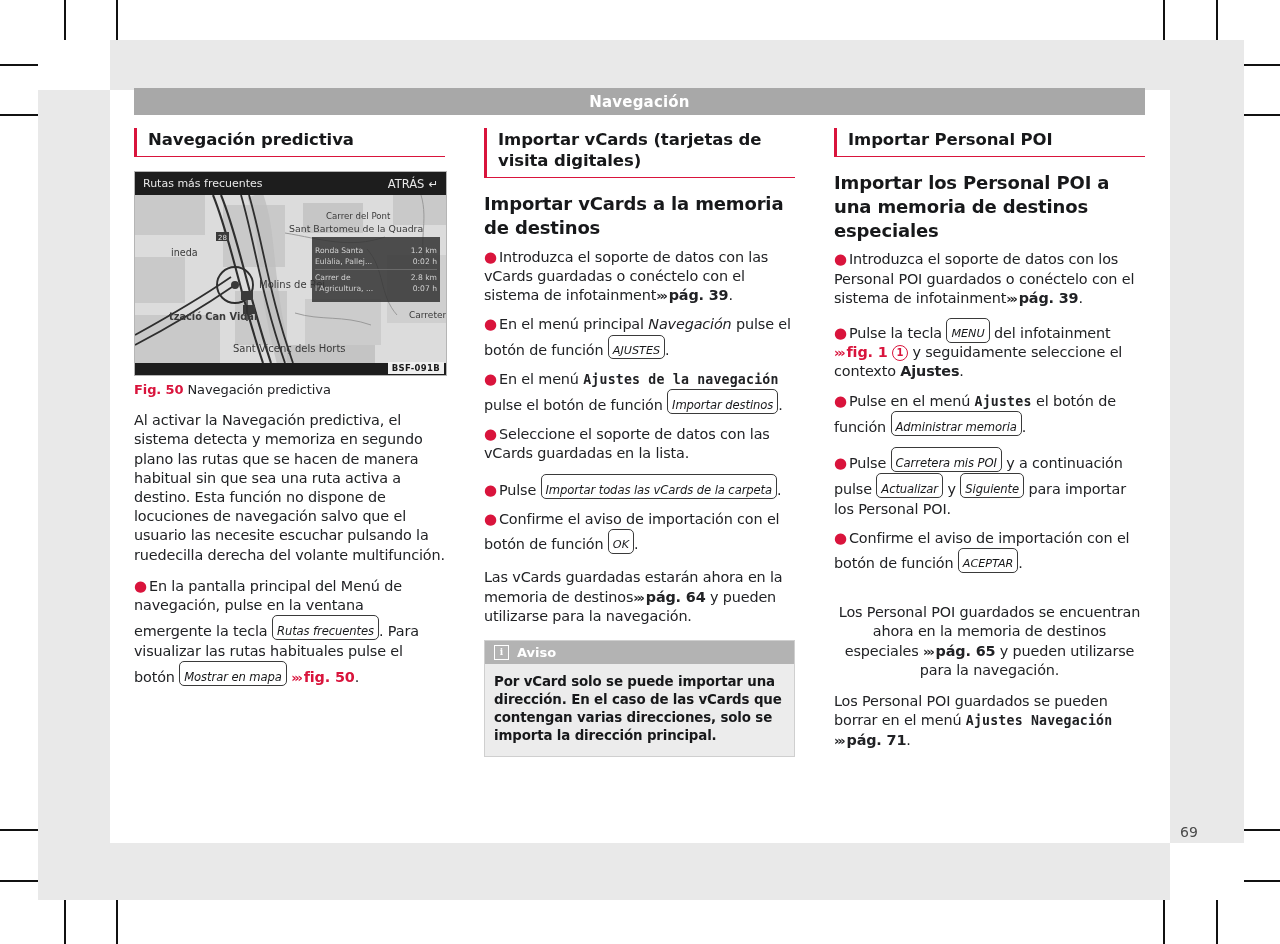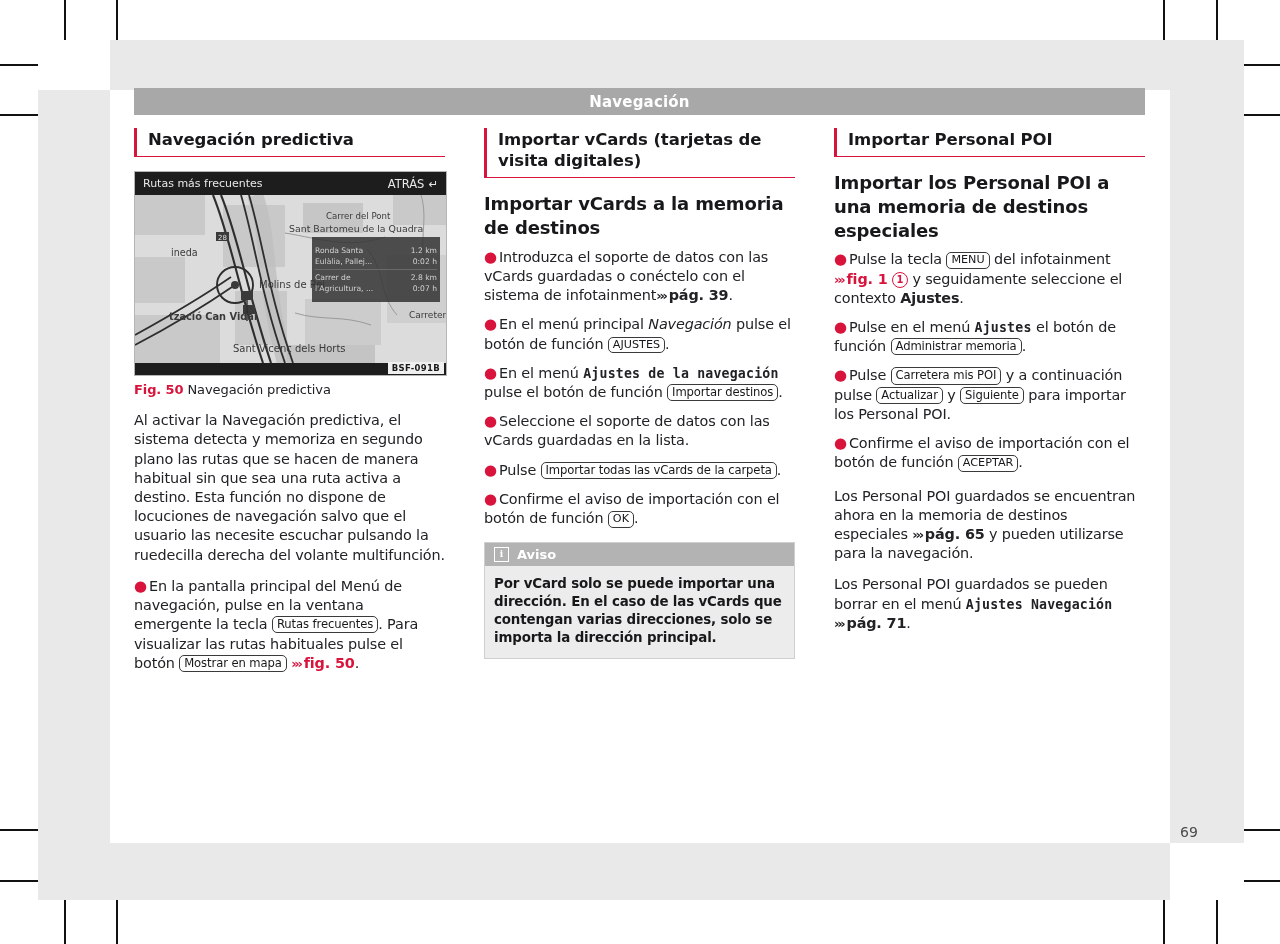--- a/index.html
+++ b/index.html
@@ -128,27 +128,28 @@
     margin-right: 3px;
   }
   .arrows.blk { color: #212225; }
   .arrows.red { color: #d9143c; }
 
   
   .key {
     display: inline-block;
     border: 1.3px solid #3a3a3a;
     border-radius: 5px;
-    padding: 0px 4px 1px 4px;
+    padding: 8px 4px 1px 4px;
     font-size: 11.6px;
     line-height: 1.22;
     color: #17181a;
     white-space: nowrap;
     vertical-align: 1px;
     letter-spacing: -0.1px;
+    font-style: italic;
   }
   .key.caps { font-size: 11.2px; letter-spacing: 0px; }
 
   
   .callout {
     display: inline-block;
     width: 14px; height: 14px;
     border: 1.3px solid #d9143c;
     border-radius: 50%;
     color: #d9143c;
@@ -450,36 +451,43 @@
     <p class="bullet">
       <span class="dot">●</span><span>Pulse</span>
       <span class="key">Importar todas las vCards de la carpeta</span><span>.</span>
     </p>
 
     <p class="bullet">
       <span class="dot">●</span><span>Confirme el aviso de importación con el botón de función</span>
       <span class="key caps">OK</span><span>.</span>
     </p>
 
+    <p class="body" style="margin-top:14px;">
+      <span>Las vCards guardadas estarán ahora en la memoria de destinos</span><span class="arrows blk">›››</span><span class="ref-black">pág. 64</span>
+      <span>y pueden utilizarse para la navegación.</span>
+    </p>
 
     <div class="note">
       <div class="note-head">
         <span class="i-icon">i</span>
         <span>Aviso</span>
       </div>
       <div class="note-body">Por vCard solo se puede importar una dirección. En el caso de las vCards que contengan varias direcciones, solo se importa la dirección principal.</div>
     </div>
   </div>
 
   <div class="col">
 
     <div class="sect-head">Importar Personal POI</div>
 
     <div class="sub-head">Importar los Personal POI a una memoria de destinos especiales</div>
 
+    <p class="bullet">
+      <span class="dot">●</span><span>Introduzca el soporte de datos con los Personal POI guardados o conéctelo con el sistema de infotainment</span><span class="arrows blk">›››</span><span class="ref-black">pág. 39</span><span>.</span>
+    </p>
 
     <p class="bullet">
       <span class="dot">●</span><span>Pulse la tecla</span>
       <span class="key caps">MENU</span>
       <span>del infotainment</span>
       <span class="arrows red">›››</span><span class="ref">fig. 1</span>
       <span class="callout">1</span>
       <span>y seguidamente seleccione el contexto</span>
       <span class="b">Ajustes</span><span>.</span>
     </p>
@@ -499,21 +507,21 @@
       <span>y</span>
       <span class="key">Siguiente</span>
       <span>para importar los Personal POI.</span>
     </p>
 
     <p class="bullet">
       <span class="dot">●</span><span>Confirme el aviso de importación con el botón de función</span>
       <span class="key caps">ACEPTAR</span><span>.</span>
     </p>
 
-    <p class="body" style="margin-top:14px;">
+    <p class="body" style="margin-top:30px;text-align:center;">
       <span>Los Personal POI guardados se encuentran ahora en la memoria de destinos especiales</span>
       <span class="arrows blk">›››</span><span class="ref-black">pág. 65</span>
       <span>y pueden utilizarse para la navegación.</span>
     </p>
 
     <p class="body">
       <span>Los Personal POI guardados se pueden borrar en el menú</span>
       <span class="mono">Ajustes Navegación</span>
       <span class="arrows blk">›››</span><span class="ref-black">pág. 71</span><span>.</span>
     </p>

